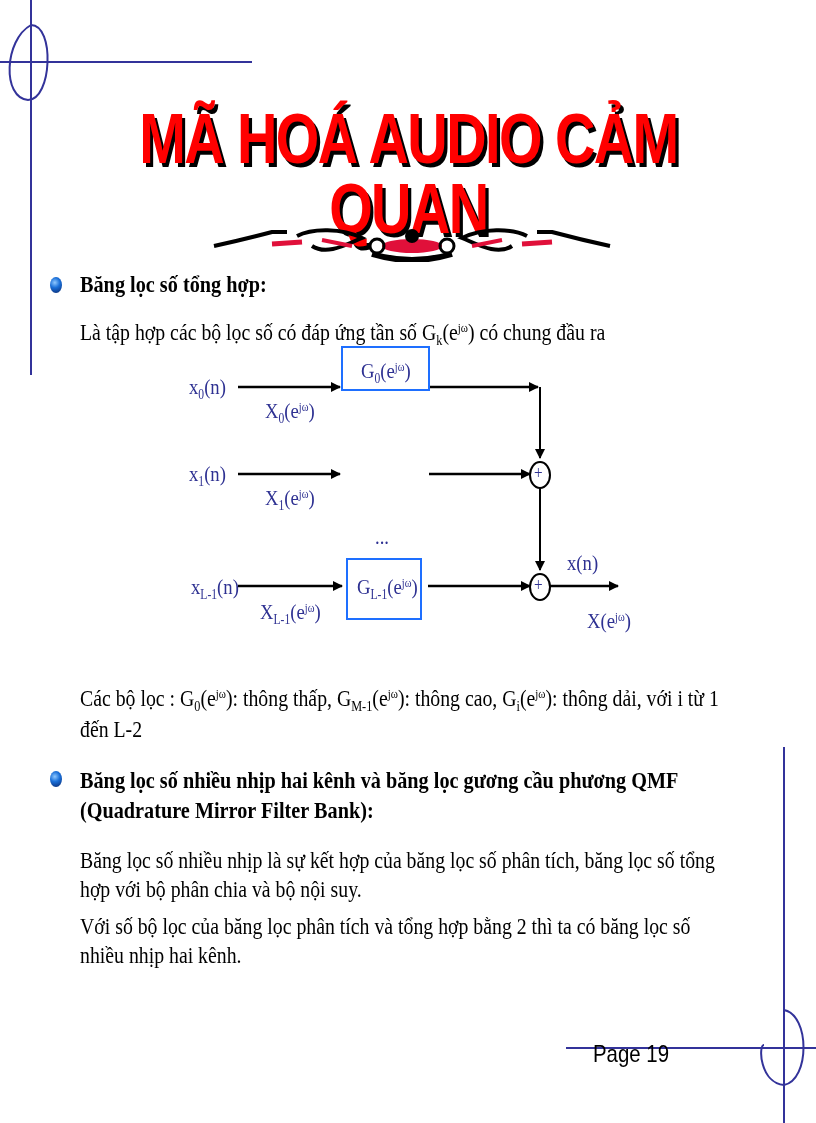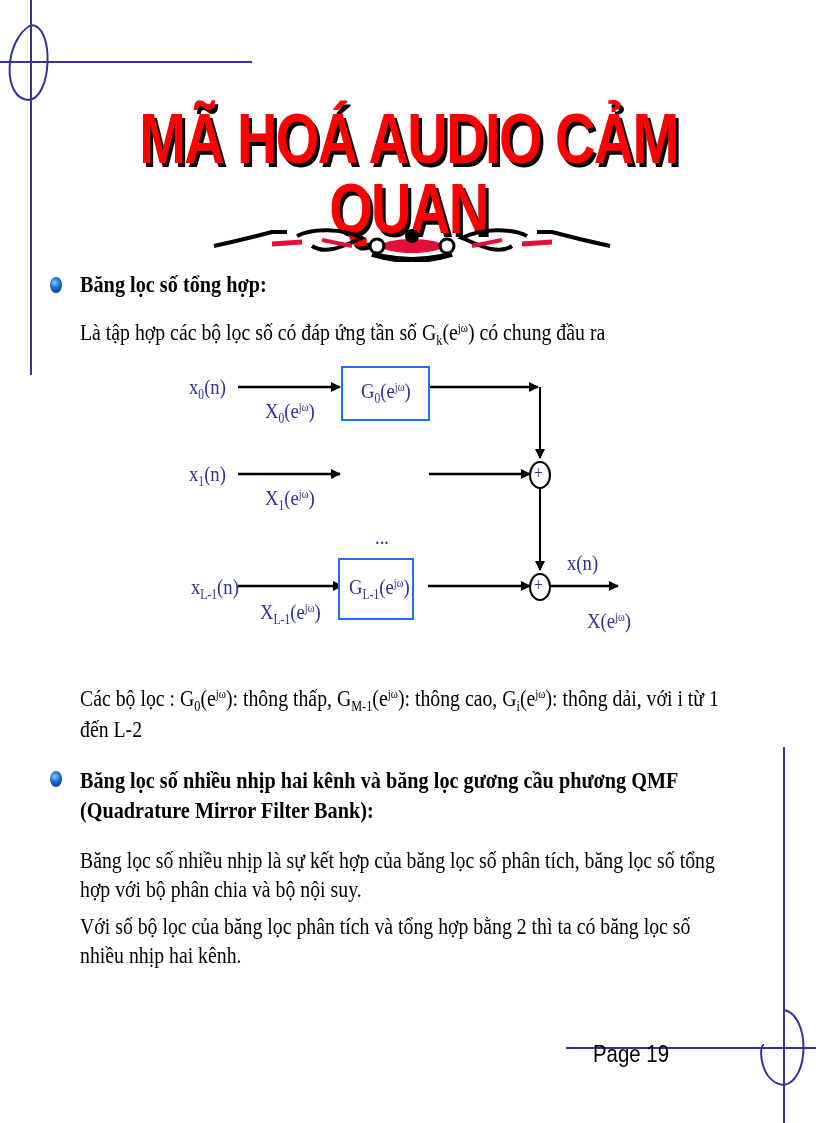--- a/index.html
+++ b/index.html
@@ -87,32 +87,32 @@
 
     <ellipse cx="540" cy="475" rx="10" ry="13" fill="#fff" stroke="#000" stroke-width="2"></ellipse>
     <ellipse cx="540" cy="587" rx="10" ry="13" fill="#fff" stroke="#000" stroke-width="2"></ellipse>
   </svg>
 
   <span class="abs diag-text" style="left:534px;top:463px;font-size:18px">+</span>
   <span class="abs diag-text" style="left:534px;top:575px;font-size:18px">+</span>
 
   <span class="abs diag-text" style="left:189px;top:374px"><span>x</span><sub>0</sub><span>(n)</span></span>
   <span class="abs diag-text" style="left:265px;top:398px"><span>X</span><sub>0</sub><span>(e</span><sup>jω</sup><span>)</span></span>
-  <div class="abs filter-box" style="left:341px;top:366px;width:89px;height:55px">
+  <div class="abs filter-box" style="left:341px;top:346px;width:89px;height:45px">
     <span class="abs diag-text" style="left:18px;top:10px"><span>G</span><sub>0</sub><span>(e</span><sup>jω</sup><span>)</span></span>
   </div>
 
   <span class="abs diag-text" style="left:189px;top:461px"><span>x</span><sub>1</sub><span>(n)</span></span>
   <span class="abs diag-text" style="left:265px;top:485px"><span>X</span><sub>1</sub><span>(e</span><sup>jω</sup><span>)</span></span>
 
   <span class="abs diag-text" style="left:375px;top:524px">...</span>
 
   <span class="abs diag-text" style="left:191px;top:574px"><span>x</span><sub>L-1</sub><span>(n)</span></span>
   <span class="abs diag-text" style="left:260px;top:599px"><span>X</span><sub>L-1</sub><span>(e</span><sup>jω</sup><span>)</span></span>
-  <div class="abs filter-box" style="left:338px;top:558px;width:76px;height:62px">
+  <div class="abs filter-box" style="left:346px;top:558px;width:76px;height:62px">
     <span class="abs diag-text" style="left:9px;top:14px"><span>G</span><sub>L-1</sub><span>(e</span><sup>jω</sup><span>)</span></span>
   </div>
 
   <span class="abs diag-text" style="left:567px;top:550px">x(n)</span>
   <span class="abs diag-text" style="left:587px;top:608px"><span>X(e</span><sup>jω</sup><span>)</span></span>
 </div>
 
 <div class="abs para" style="left:80px;top:684px">
   <div><span>Các bộ lọc : G</span><sub>0</sub><span>(e</span><sup>jω</sup><span>): thông thấp, G</span><sub>M-1</sub><span>(e</span><sup>jω</sup><span>): thông cao, G</span><sub>i</sub><span>(e</span><sup>jω</sup><span>): thông dải, với i từ 1</span></div>
   <div>đến L-2</div>

